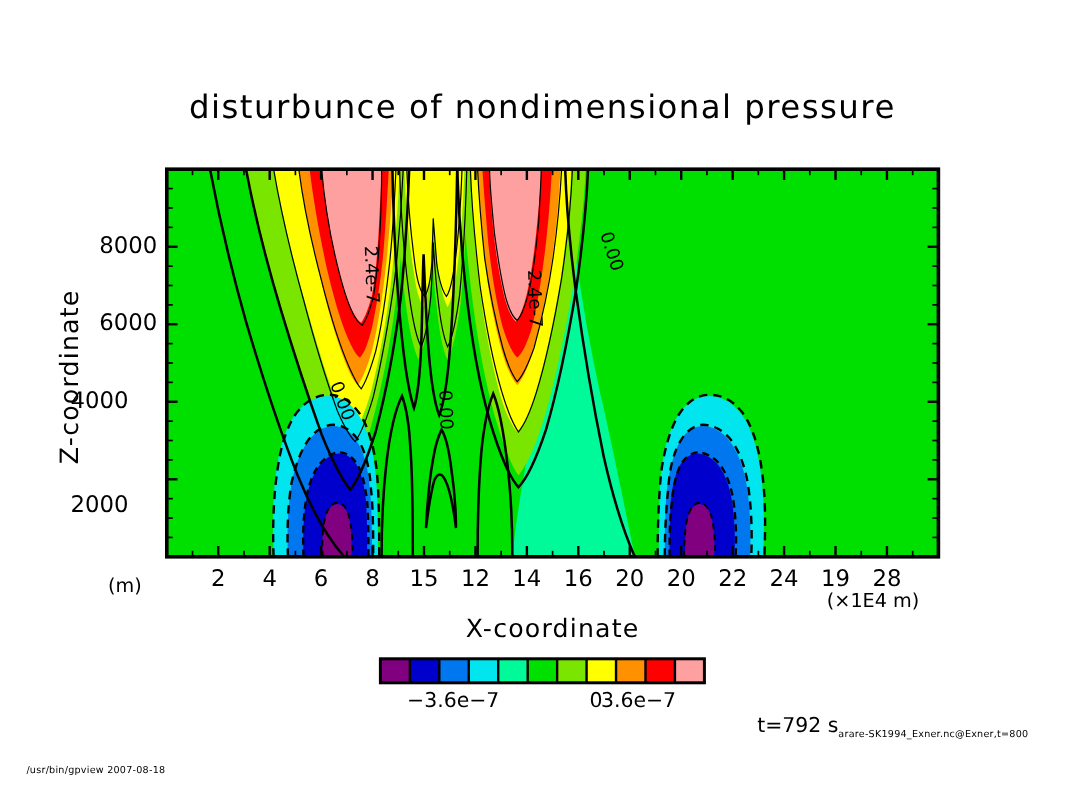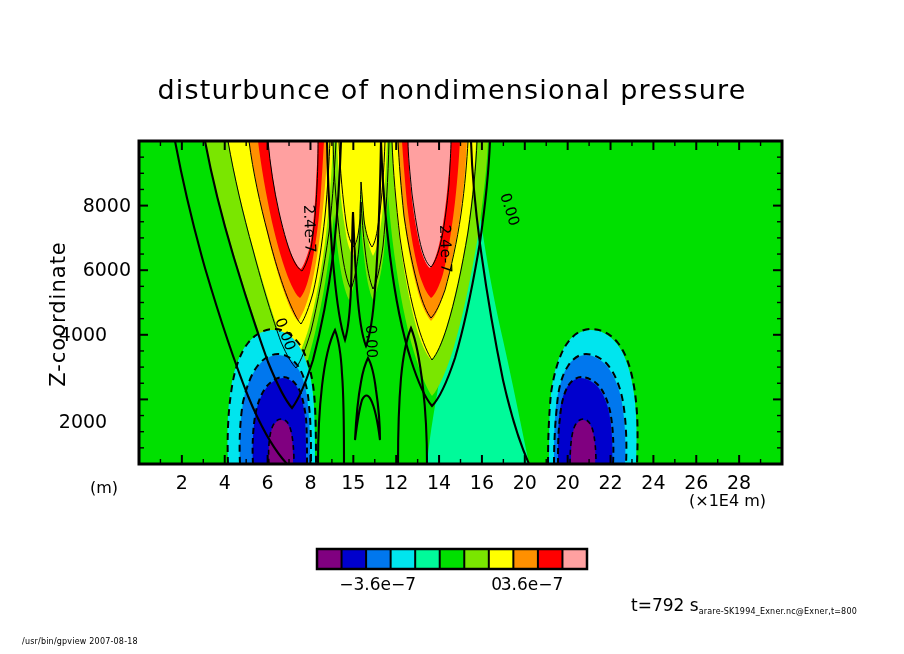--- a/index.html
+++ b/index.html
@@ -524,40 +524,41 @@
             <line x1="488.8181818181818" x2="488.8181818181818" y1="549" y2="569"></line>
             <line x1="513.3636363636364" x2="513.3636363636364" y1="549" y2="569"></line>
             <line x1="537.909090909091" x2="537.909090909091" y1="549" y2="569"></line>
             <line x1="562.4545454545455" x2="562.4545454545455" y1="549" y2="569"></line>
           </g>
       </g>
     </svg>
   </div>
 
   <div id="y-axis-title">Z-coordinate</div>
+  <div id="x-axis-title">X-coordinate</div>
   <div id="unit-left">(m)</div>
   <div id="unit-right">(×1E4 m)</div>
   <div id="time-stamp">t=792 s</div>
   <div id="footer-left">/usr/bin/gpview  2007-08-18</div>
   <div id="footer-right">arare-SK1994_Exner.nc@Exner,t=800</div>
 
   <div id="xtick-labels">
       <div class="tick-label" style="left: 156.867px; top: 471px; width: 50px;">2</div>
       <div class="tick-label" style="left: 199.733px; top: 471px; width: 50px;">4</div>
       <div class="tick-label" style="left: 242.6px; top: 471px; width: 50px;">6</div>
       <div class="tick-label" style="left: 285.467px; top: 471px; width: 50px;">8</div>
       <div class="tick-label" style="left: 328.333px; top: 471px; width: 50px;">15</div>
       <div class="tick-label" style="left: 371.2px; top: 471px; width: 50px;">12</div>
       <div class="tick-label" style="left: 414.067px; top: 471px; width: 50px;">14</div>
       <div class="tick-label" style="left: 456.933px; top: 471px; width: 50px;">16</div>
       <div class="tick-label" style="left: 499.8px; top: 471px; width: 50px;">20</div>
       <div class="tick-label" style="left: 542.667px; top: 471px; width: 50px;">20</div>
       <div class="tick-label" style="left: 585.533px; top: 471px; width: 50px;">22</div>
       <div class="tick-label" style="left: 628.4px; top: 471px; width: 50px;">24</div>
-      <div class="tick-label" style="left: 671.267px; top: 471px; width: 50px;">26</div>
+      <div class="tick-label" style="left: 671.267px; top: 471px; width: 50px;">19</div>
       <div class="tick-label" style="left: 714.133px; top: 471px; width: 50px;">28</div>
     </div>
   <div id="ytick-labels">
       <div class="tick-label" style="left: 35px; top: 410px; width: 96px; text-align: center;">2000</div>
       <div class="tick-label" style="left: 35px; top: 322.8px; width: 96px; ">4000</div>
       <div class="tick-label" style="left: 35px; top: 258.2px; width: 96px; text-align: right;">6000</div>
       <div class="tick-label" style="left: 35px; top: 193.6px; width: 96px; text-align: right;">8000</div>
     </div>
   <div id="cbar-labels">
       <div class="cbar-label" style="left: 316.091px; top: 574px; width: 100px;">−3.6e−7</div>

